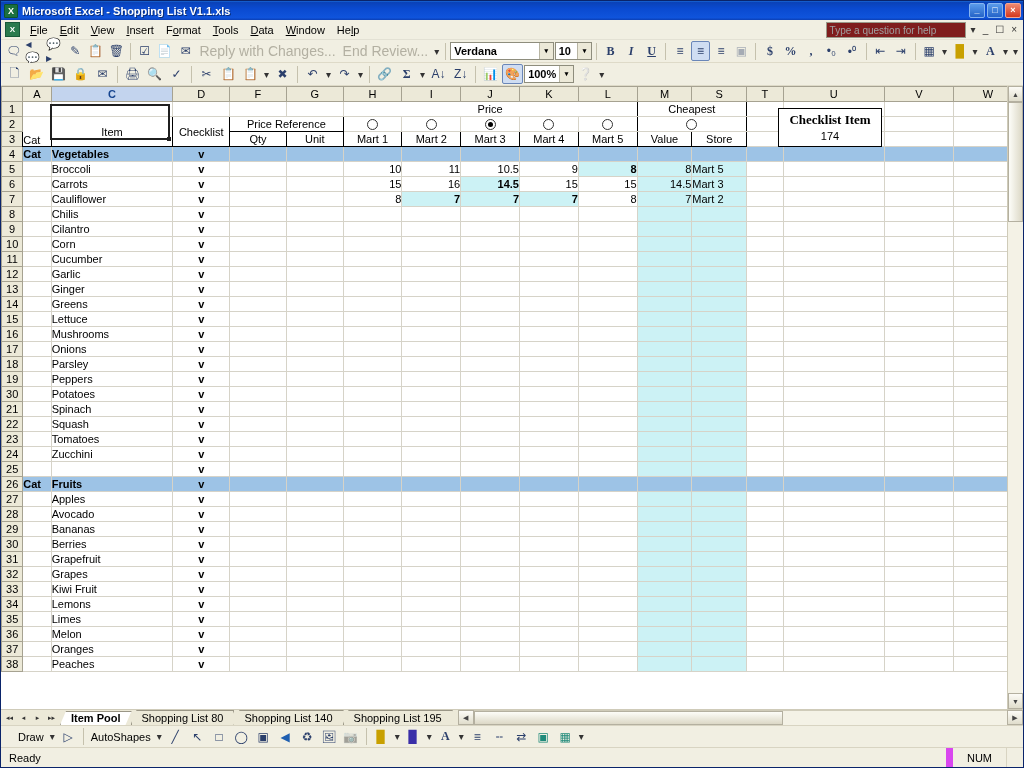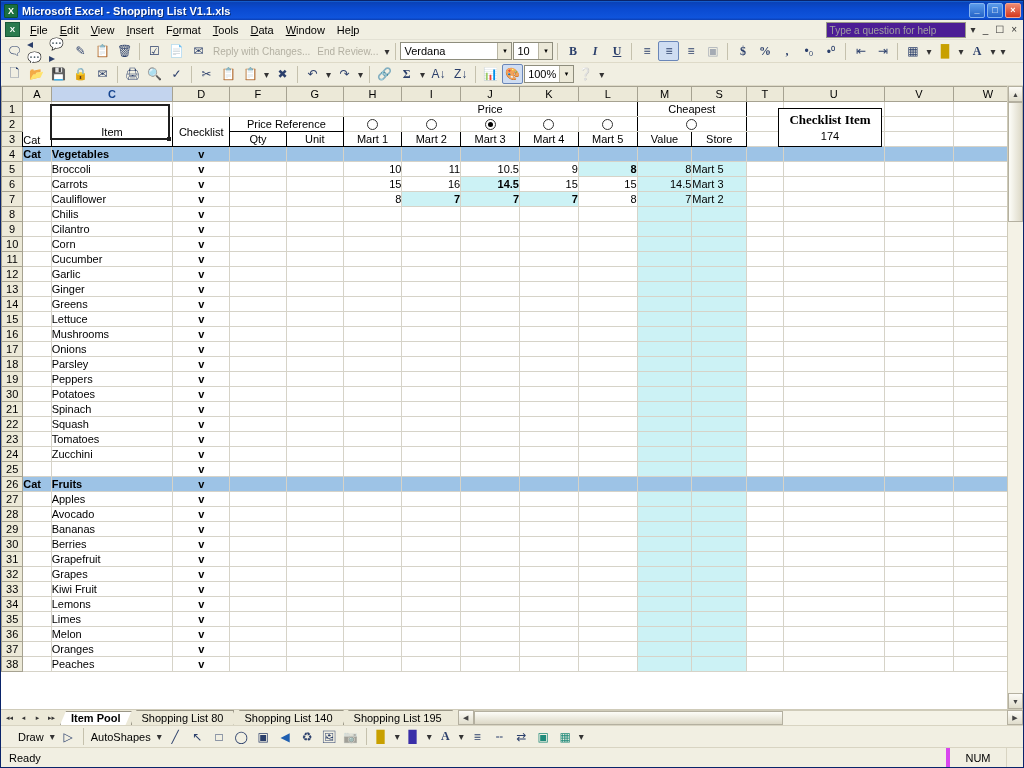--- a/index.html
+++ b/index.html
@@ -70,21 +70,21 @@
     color:#fff;font-size:8px;font-weight:bold;
   }
   .menu-item {
     padding: 2px 6px; font-size: 11px; color: #000; cursor: default;
     white-space: nowrap;
   }
   .menubar .mb-right { margin-left:auto; display:flex; align-items:center; gap:3px; padding-right:4px;}
   .ask-box {
     width: 140px; height: 16px;
     border: 1px solid #9a9a8a;
-    background: #4c1d95;
+    background: #7f1d1d;
     font-size: 10px; color: #a0a0a0;
     padding: 1px 3px; line-height: 13px;
     white-space: nowrap; overflow: hidden;
   }
   .mini-btn { font-size:10px; color:#333; padding:0 2px; }
 
   
   .toolbar {
     height: 23px;
     background: #f1efe2;
@@ -95,25 +95,26 @@
   }
   .tbtn {
     width: 21px; height: 20px;
     display: flex; align-items: center; justify-content: center;
     font-size: 12px; color: #2b3f6b;
     border: 1px solid transparent; border-radius: 2px;
   }
   .tbtn.pressed { background:#cfddf2; border:1px solid #6a86b8; }
   .tbtn.dim { opacity: .38; }
   .tsep { width: 1px; height: 17px; background: #c5c1ad; margin: 0 3px; }
-  .tlabel-dim { font-size: 10px; color: #b3b0a2; white-space: nowrap; padding: 0 3px;}
+  .tlabel-dim { font-size: 14px; color: #b3b0a2; white-space: nowrap; padding: 0 3px;}
   .combo {
     height: 18px; border: 1px solid #8e8d7d; background: #fff;
     display: flex; align-items: center; font-size: 11px;
     padding-left: 3px;
+    font-weight: bold;
   }
   .combo .cb-val { flex: 1 1 auto; white-space: nowrap; overflow: hidden; }
   .combo .cb-arw {
     width: 14px; height: 100%; background: #ece9d8;
     border-left: 1px solid #b8b5a3;
     display:flex;align-items:center;justify-content:center;
     font-size: 7px;
   }
   .combo.font { width: 112px; }
   .combo.size { width: 40px; }
@@ -274,21 +275,21 @@
 
   
   .statusbar {
     height: 20px; background:#f1efe2;
     border-top:1px solid #d8d4c2;
     display:flex; align-items:center;
     font-size:11px; flex:0 0 auto;
   }
   .sb-sec { padding:0 8px; height:100%; display:flex; align-items:center; }
   .sb-grow { flex:1 1 auto; }
-  .sb-num { width:60px; justify-content:center; border-left:4px solid #d946ef;margin-left:26px;}
+  .sb-num { width:60px; justify-content:center; border-left:7px solid #d946ef;margin-left:26px;}
   .sb-end { width:16px; border-left:1px solid #d8d4c2;}
   u { text-decoration: underline; }
 </style>
 </head>
 <body>
 
 <div id="app">
 
   <div class="titlebar">
     <div class="xl-logo">X</div>

